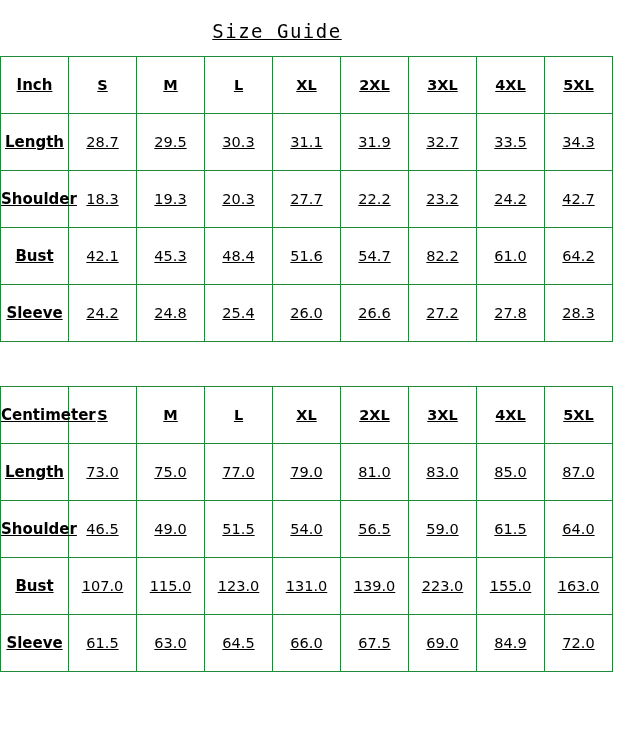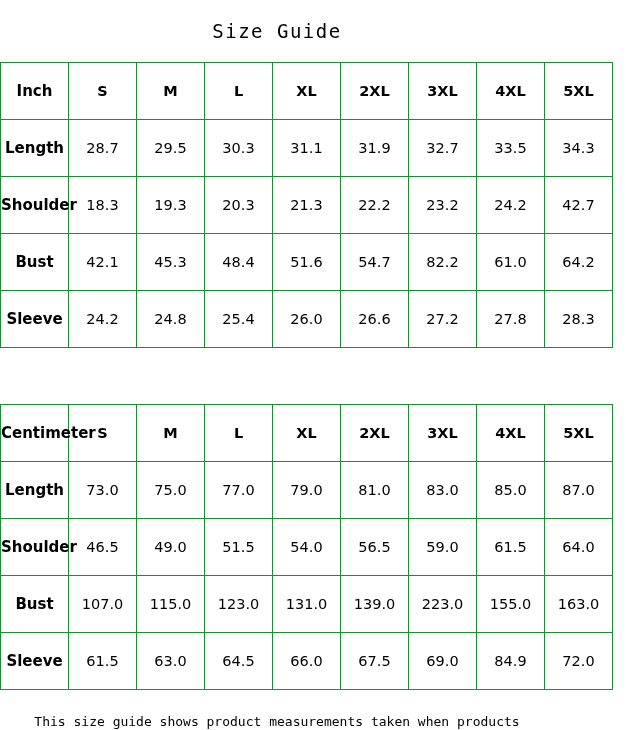--- a/index.html
+++ b/index.html
@@ -12,34 +12,35 @@
     background: #ffffff;
     font-family: "DejaVu Sans Mono", monospace;
     color: #000000;
     overflow: hidden;
   }
   .page {
     width: 554px;
     height: 730px;
     position: relative;
     box-sizing: border-box;
+    text-decoration: underline;
   }
   .title {
     text-align: center;
     font-family: "DejaVu Sans Mono", monospace;
     font-size: 19px;
     letter-spacing: 1.5px;
     padding-top: 20px;
     padding-bottom: 14px;
     color: #000;
   }
   table.size-table {
     border-collapse: collapse;
     width: 613px;
-    margin: 6px auto;
+    margin: 0 auto;
     table-layout: fixed;
   }
   table.size-table td,
   table.size-table th {
     border: 1px solid #1f8b3a;
     height: 56px;
     text-align: center;
     vertical-align: middle;
     font-family: "DejaVu Sans", sans-serif;
     font-size: 14.5px;
@@ -105,21 +106,21 @@
         <td>31.9</td>
         <td>32.7</td>
         <td>33.5</td>
         <td>34.3</td>
       </tr>
       <tr>
         <td class="rowhead">Shoulder</td>
         <td>18.3</td>
         <td>19.3</td>
         <td>20.3</td>
-        <td>21.3</td>
+        <td>27.7</td>
         <td>22.2</td>
         <td>23.2</td>
         <td>24.2</td>
         <td>42.7</td>
       </tr>
       <tr>
         <td class="rowhead">Bust</td>
         <td>42.1</td>
         <td>45.3</td>
         <td>48.4</td>
@@ -201,16 +202,15 @@
         <td>66.0</td>
         <td>67.5</td>
         <td>69.0</td>
         <td>84.9</td>
         <td>72.0</td>
       </tr>
     </tbody>
   </table>
 
   <div class="footnote">
-    <div>This size guide shows product measurements taken when products</div>
   </div>
 
 </div>
 
 </body></html>

